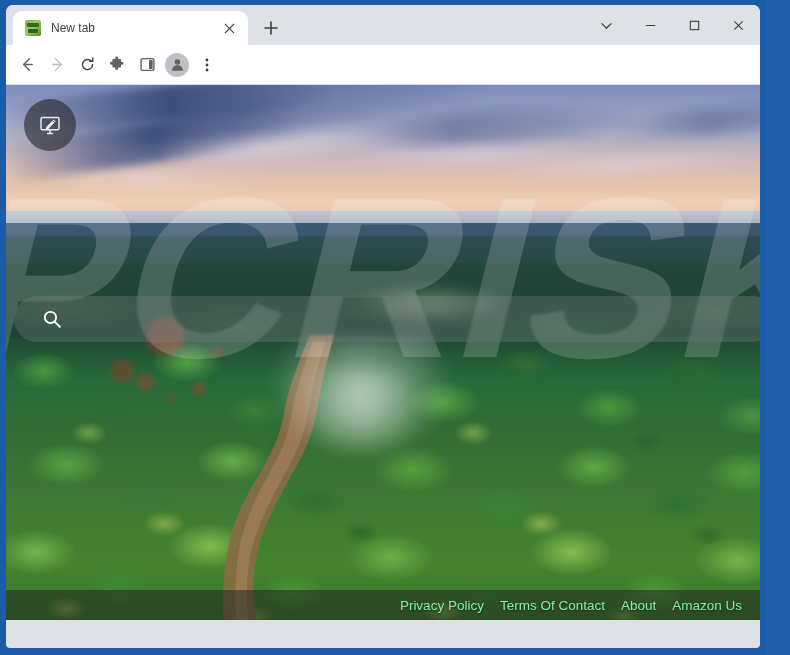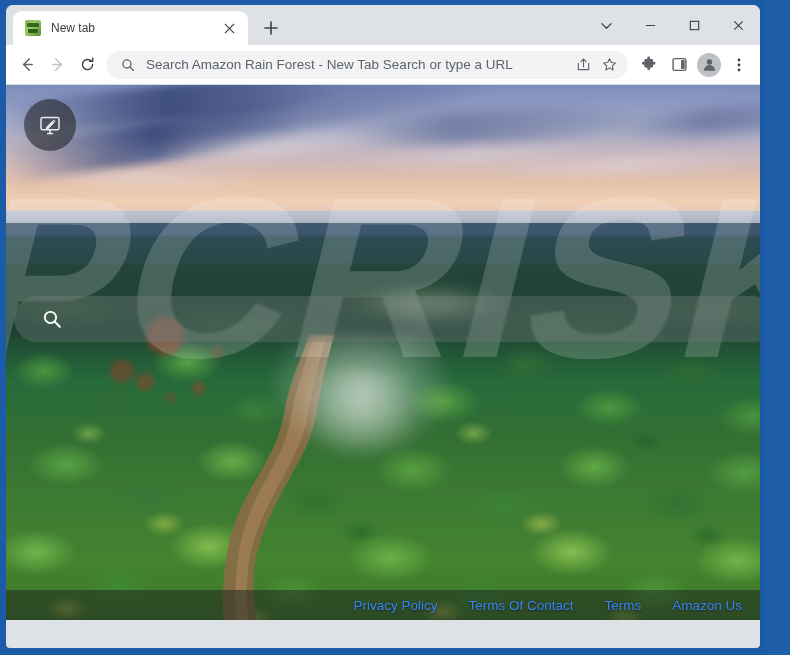--- a/index.html
+++ b/index.html
@@ -267,24 +267,23 @@
   }
 
   
   .footer {
     position:absolute; left:0; bottom:0; width:100%; height:30px;
     background:rgba(30,36,32,.52);
     display:flex; align-items:center; justify-content:flex-end;
     padding-right:18px; gap:16px;
   }
   .footer a, .footer span.flink {
-    color:#3b82f6; font-size:13.5px; text-decoration:none;
+    color:#86efac; font-size:13.5px; text-decoration:none;
     text-shadow:0 1px 2px rgba(0,0,0,.5);
     white-space:nowrap;
-    margin-left:15px;
   }
 </style>
 </head>
 <body>
 
 <div class="window">
 <div class="window-inner">
 
   <div class="tabstrip">
 
@@ -344,41 +343,20 @@
       </svg>
     </div>
 
     <div class="tb-btn">
       <svg width="17" height="17" viewBox="0 0 18 18" aria-hidden="true">
         <path d="M14.4 9 a5.4 5.4 0 1 1 -1.7 -3.9" stroke="#3c4043" stroke-width="1.5" fill="none" stroke-linecap="round"></path>
         <path d="M14.6 2.2 V5.6 H11.2" stroke="#3c4043" stroke-width="1.5" fill="none" stroke-linecap="round" stroke-linejoin="round"></path>
       </svg>
     </div>
 
-    <div class="omnibox">
-      <span style="display:flex;align-items:center;margin-left:2px;">
-        <svg width="14" height="14" viewBox="0 0 16 16" aria-hidden="true">
-          <circle cx="6.8" cy="6.8" r="4.6" stroke="#5f6368" stroke-width="1.5" fill="none"></circle>
-          <path d="M10.3 10.3 L14.2 14.2" stroke="#5f6368" stroke-width="1.5" fill="none" stroke-linecap="round"></path>
-        </svg>
-      </span>
-      <span class="omni-text">Search Amazon Rain Forest - New Tab Search or type a URL</span>
-      <span class="omni-ico">
-        <svg width="15" height="15" viewBox="0 0 16 16" aria-hidden="true">
-          <path d="M2.5 6.5 V13.5 H13.5 V6.5" stroke="#5f6368" stroke-width="1.2" fill="none" stroke-linejoin="round"></path>
-          <path d="M8 10.5 V2.2" stroke="#5f6368" stroke-width="1.2" fill="none" stroke-linecap="round"></path>
-          <path d="M5.2 5 L8 2.2 L10.8 5" stroke="#5f6368" stroke-width="1.2" fill="none" stroke-linecap="round" stroke-linejoin="round"></path>
-        </svg>
-      </span>
-      <span class="omni-ico">
-        <svg width="15" height="15" viewBox="0 0 16 16" aria-hidden="true">
-          <path d="M8 1.8 L9.9 5.9 L14.3 6.4 L11 9.4 L11.9 13.8 L8 11.6 L4.1 13.8 L5 9.4 L1.7 6.4 L6.1 5.9 Z" stroke="#5f6368" stroke-width="1.15" fill="none" stroke-linejoin="round"></path>
-        </svg>
-      </span>
-    </div>
 
     <div class="tb-btn">
       <svg width="17" height="17" viewBox="0 0 18 18" aria-hidden="true">
         <path d="M6.6 2.1 a1.55 1.55 0 0 1 3.1 0 v1.1 h2.0 a1 1 0 0 1 1 1 v2.0 h1.1 a1.55 1.55 0 0 1 0 3.1 h-1.1 v2.0 a1 1 0 0 1 -1 1 h-2.0 v1.1 a1.55 1.55 0 0 1 -3.1 0 v-1.1 h-2.0 a1 1 0 0 1 -1 -1 v-2.0 h-1.1 a1.55 1.55 0 0 1 0 -3.1 h1.1 v-2.0 a1 1 0 0 1 1 -1 h2.0 Z" fill="#5f6368"></path>
       </svg>
     </div>
 
     <div class="tb-btn">
       <svg width="17" height="17" viewBox="0 0 18 18" aria-hidden="true">
         <rect x="2.2" y="2.8" width="13.6" height="12.4" rx="1.6" stroke="#5f6368" stroke-width="1.5" fill="none"></rect>
@@ -469,19 +447,19 @@
         <svg width="20" height="20" viewBox="0 0 22 22" aria-hidden="true">
           <circle cx="9.3" cy="9.3" r="6.2" stroke="#ffffff" stroke-width="2" fill="none"></circle>
           <path d="M13.9 13.9 L19.6 19.6" stroke="#ffffff" stroke-width="2.2" fill="none" stroke-linecap="round"></path>
         </svg>
       </span>
     </div>
 
     <div class="footer">
       <span class="flink">Privacy Policy</span>
       <span class="flink">Terms Of Contact</span>
-      <span class="flink">Terms</span>
+      <span class="flink">About</span>
       <span class="flink">Amazon Us</span>
     </div>
 
   </div>
 </div>
 </div>
 
 </body></html>

